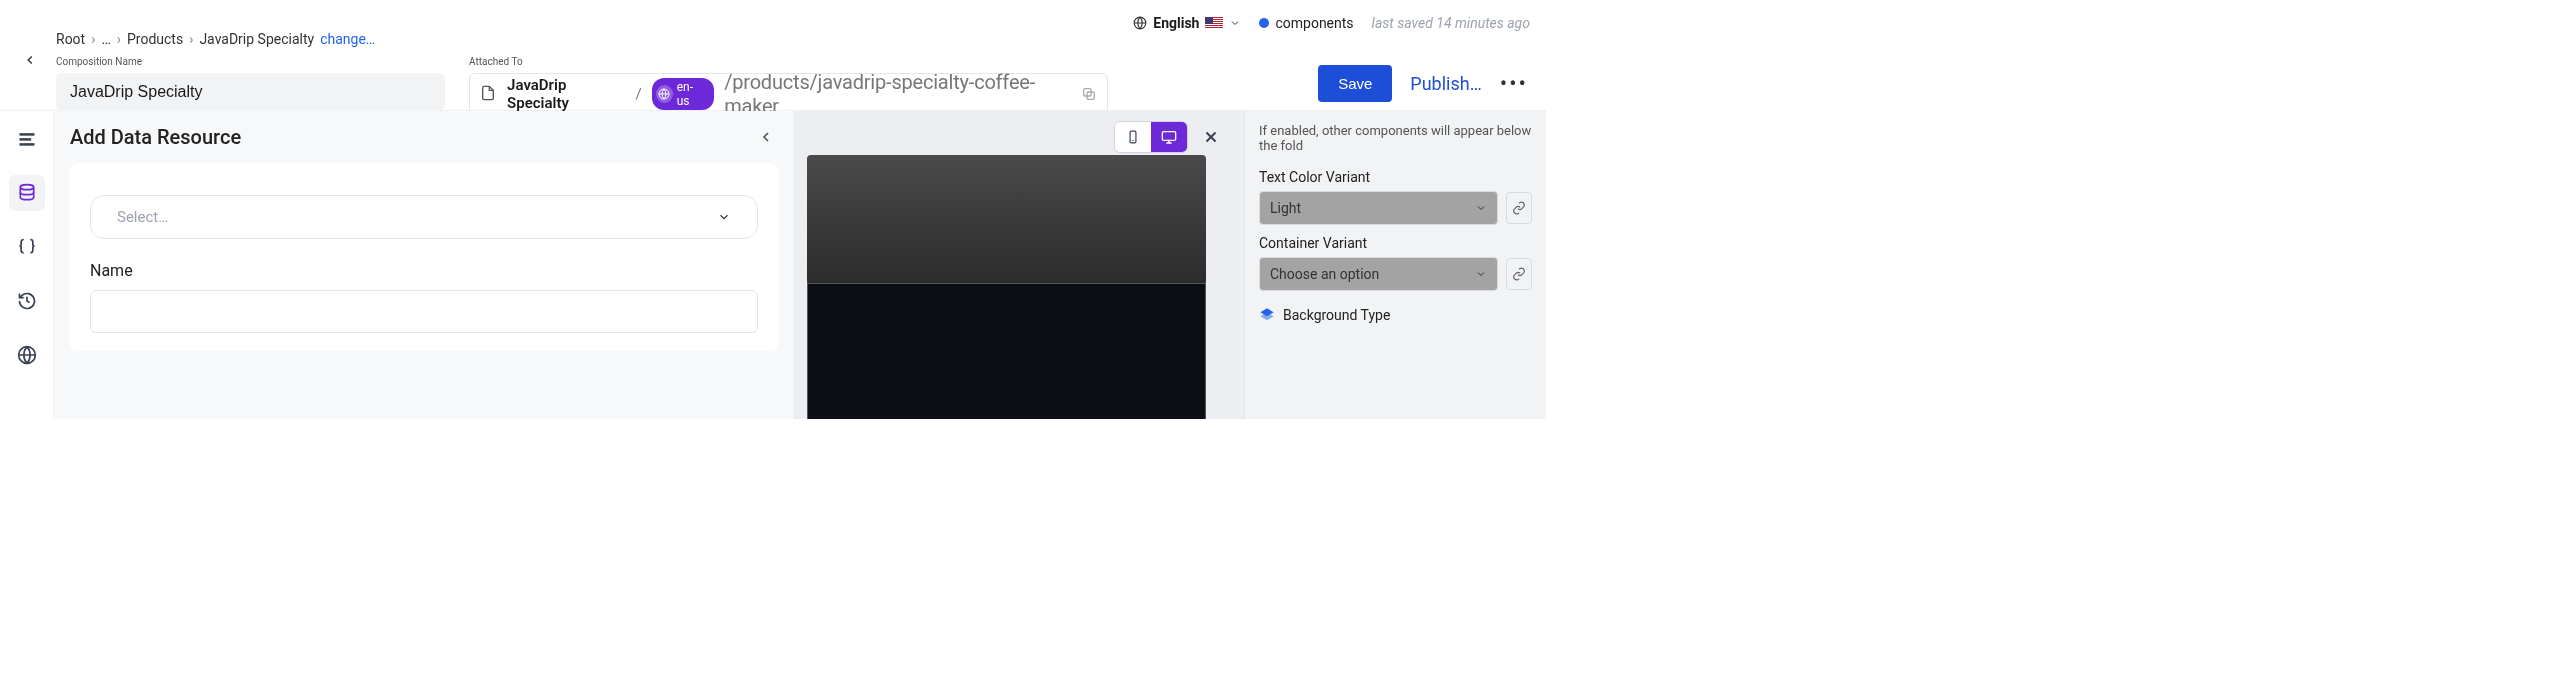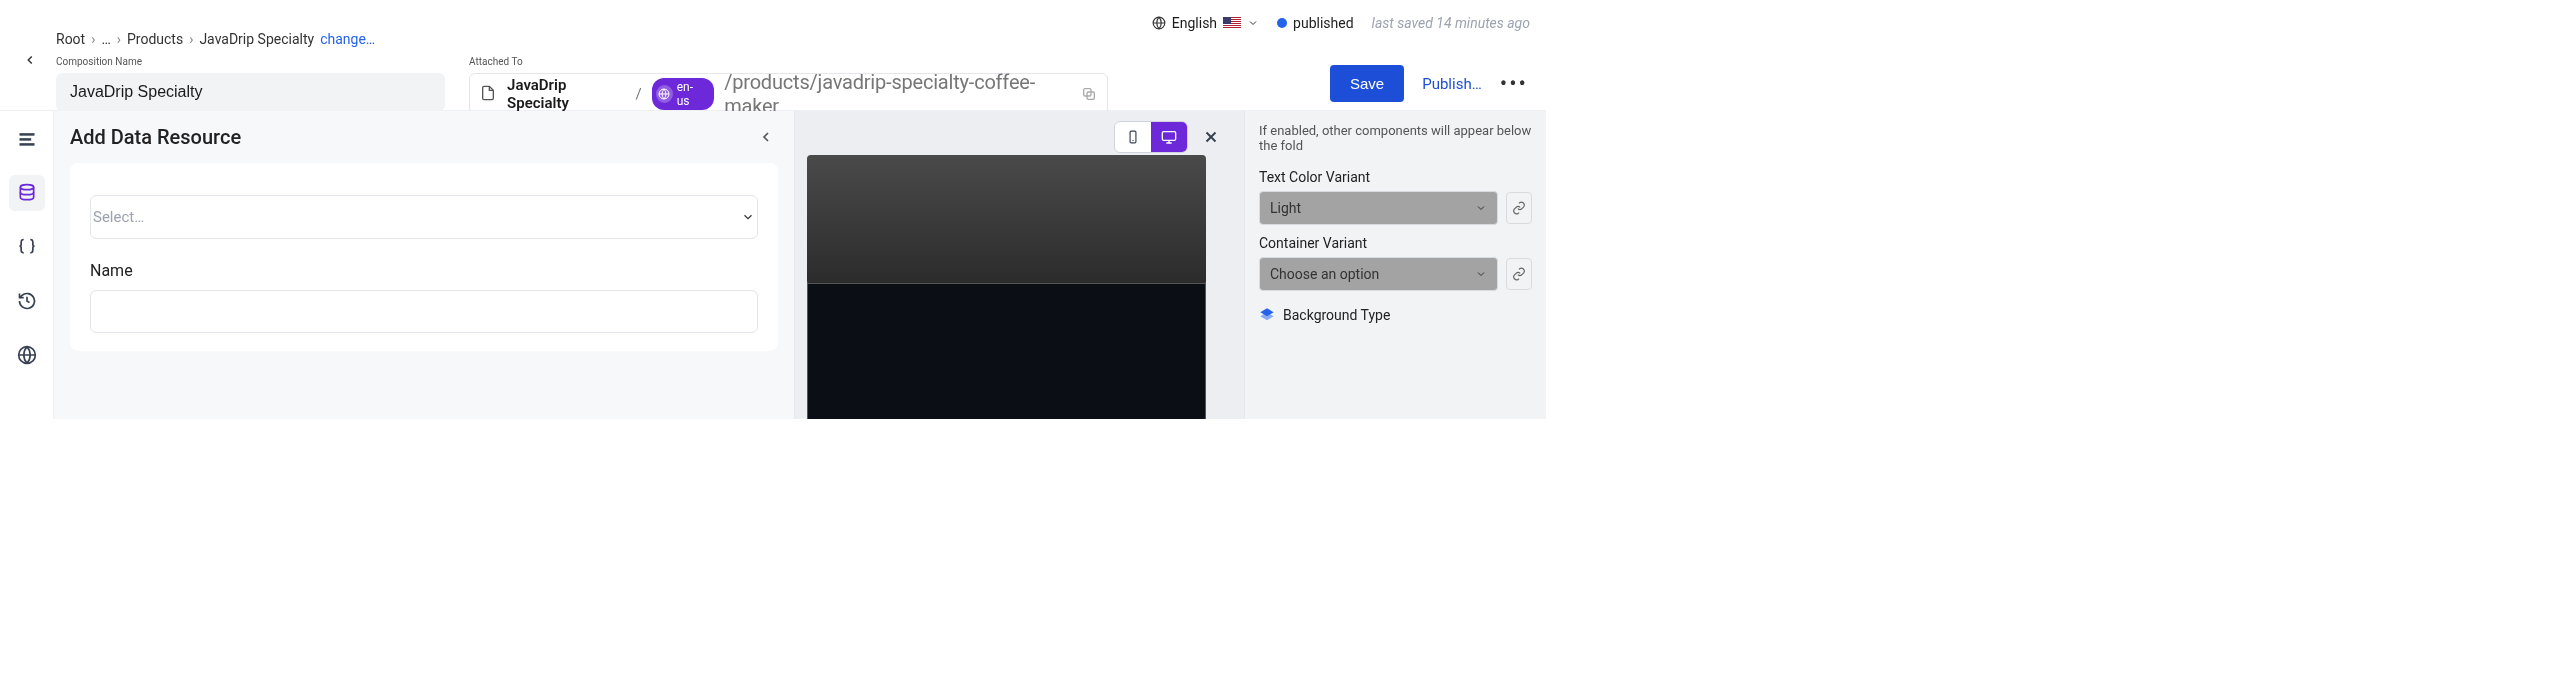--- a/index.html
+++ b/index.html
@@ -85,21 +85,21 @@
     display: flex; align-items: center; justify-content: center;
   }
   .path-slash { color: #777; font-size: 15px; }
   .attached-path { color: #777; font-size: 20px; letter-spacing: -0.2px; }
   .copy-icon { color: #aaa; margin-left: auto; cursor: pointer; }
   .header-right {
     display: flex; align-items: center;
     gap: 18px;
     height: 26px;
   }
-  .lang-switch { display: flex; align-items: center; gap: 6px; font-size: 14px; cursor: pointer; }
+  .lang-switch { display: flex; align-items: center; gap: 6px; font-size: 14px; cursor: pointer; font-weight: bold; }
   .status-dot { width: 10px; height: 10px; border-radius: 50%; background: #2563eb; display: inline-block; }
   .status-text { font-size: 14px; color: #222; }
   .saved-ago { font-size: 14px; color: #9ca3af; font-style: italic; }
   .flag {
     width: 18px; height: 12px; display:inline-block;
     background: linear-gradient(180deg,#b22234 0 8%,#fff 8% 16%,#b22234 16% 25%,#fff 25% 33%,#b22234 33% 41%,#fff 41% 50%,#b22234 50% 58%,#fff 58% 66%,#b22234 66% 75%,#fff 75% 83%,#b22234 83% 91%,#fff 91% 100%);
     position: relative;
   }
   .flag::before { content:""; position:absolute; left:0; top:0; width:8px; height:7px; background:#3c3b6e; }
   .actions-row {
@@ -112,21 +112,21 @@
     background: #1d4ed8;
     color: #fff;
     border: none;
     border-radius: 4px;
     padding: 10px 20px;
     font-size: 15px;
     cursor: pointer;
   }
   .btn-publish {
     color: #1d4ed8;
-    font-size: 15px;
+    font-size: 18px;
     cursor: pointer;
   }
   .more-icon { font-size: 22px; color: #333; cursor: pointer; letter-spacing: 2px; }
 
   .workspace {
     display: flex;
     height: calc(100% - 110px);
     border-top: 1px solid #eef0f3;
   }
   .icon-rail {
@@ -163,22 +163,22 @@
     background: #fff;
     border-radius: 8px;
     padding: 18px 20px;
   }
   .card-row { display: flex; align-items: center; justify-content: space-between; }
   .card-label { font-size: 16px; color: #222; }
   .card-add { color: #1d4ed8; font-size: 15px; cursor: pointer; font-weight: 500; }
   .select-box {
     margin-top: 14px;
     border: 1px solid #e3e6ea;
-    border-radius: 6px;
-    padding: 12px 2px;
+    border-radius: 14px;
+    padding: 12px 26px;
     display: flex; align-items: center; justify-content: space-between;
     color: #9ca3af;
     font-size: 15px;
     cursor: pointer;
   }
   .card-label2 { margin-top: 22px; font-size: 16px; color: #222; }
   .text-input {
     margin-top: 10px;
     width: 100%;
     border: 1px solid #e3e6ea;
@@ -329,21 +329,21 @@
           <path d="M2 12h20M12 2a15 15 0 0 1 0 20M12 2a15 15 0 0 0 0 20"></path>
         </svg>
       <span>English</span>
       <span class="flag"></span>
       <svg width="12" height="12" viewBox="0 0 24 24" fill="none" stroke="#333" stroke-width="2">
           <polyline points="6 9 12 15 18 9"></polyline>
         </svg>
     </div>
     <div style="display:flex;align-items:center;gap:6px;">
       <span class="status-dot"></span>
-      <span class="status-text">published</span>
+      <span class="status-text">components</span>
     </div>
     <span class="saved-ago">last saved 14 minutes ago</span>
   </div>
 </div>
 
 <div class="actions-row">
   <button class="btn-save">Save</button>
   <span class="btn-publish">Publish…</span>
   <span class="more-icon">•••</span>
 </div>

